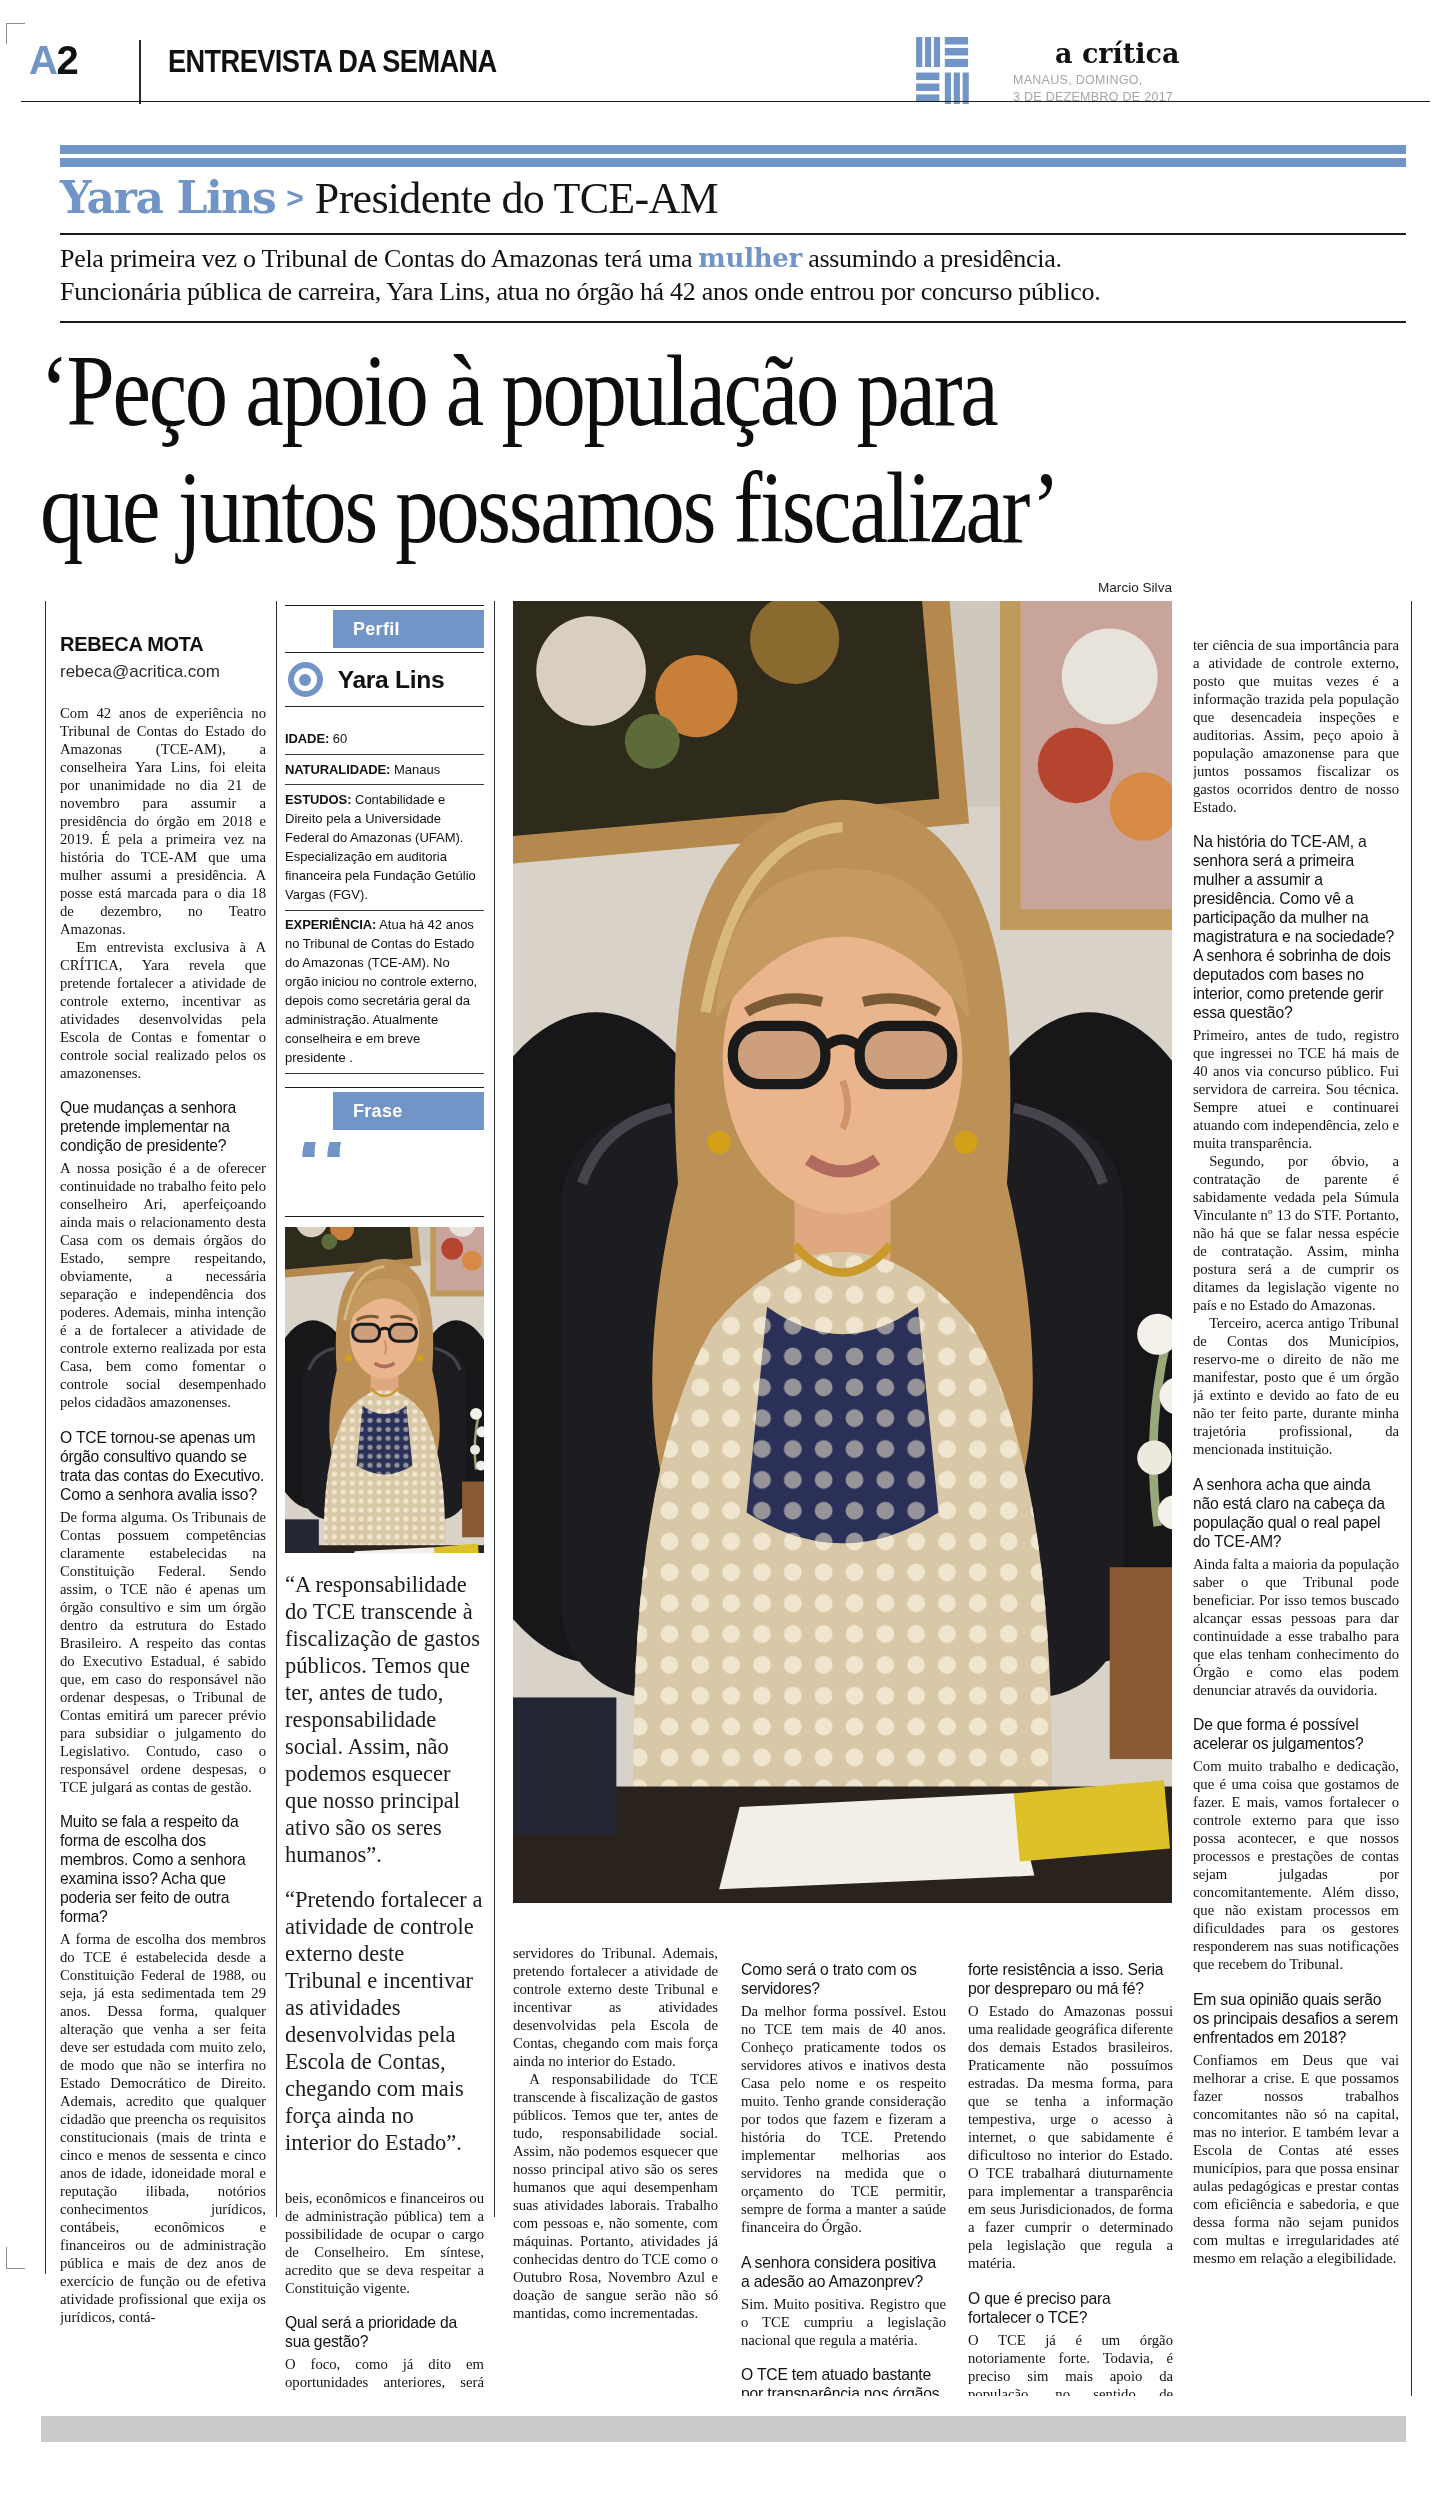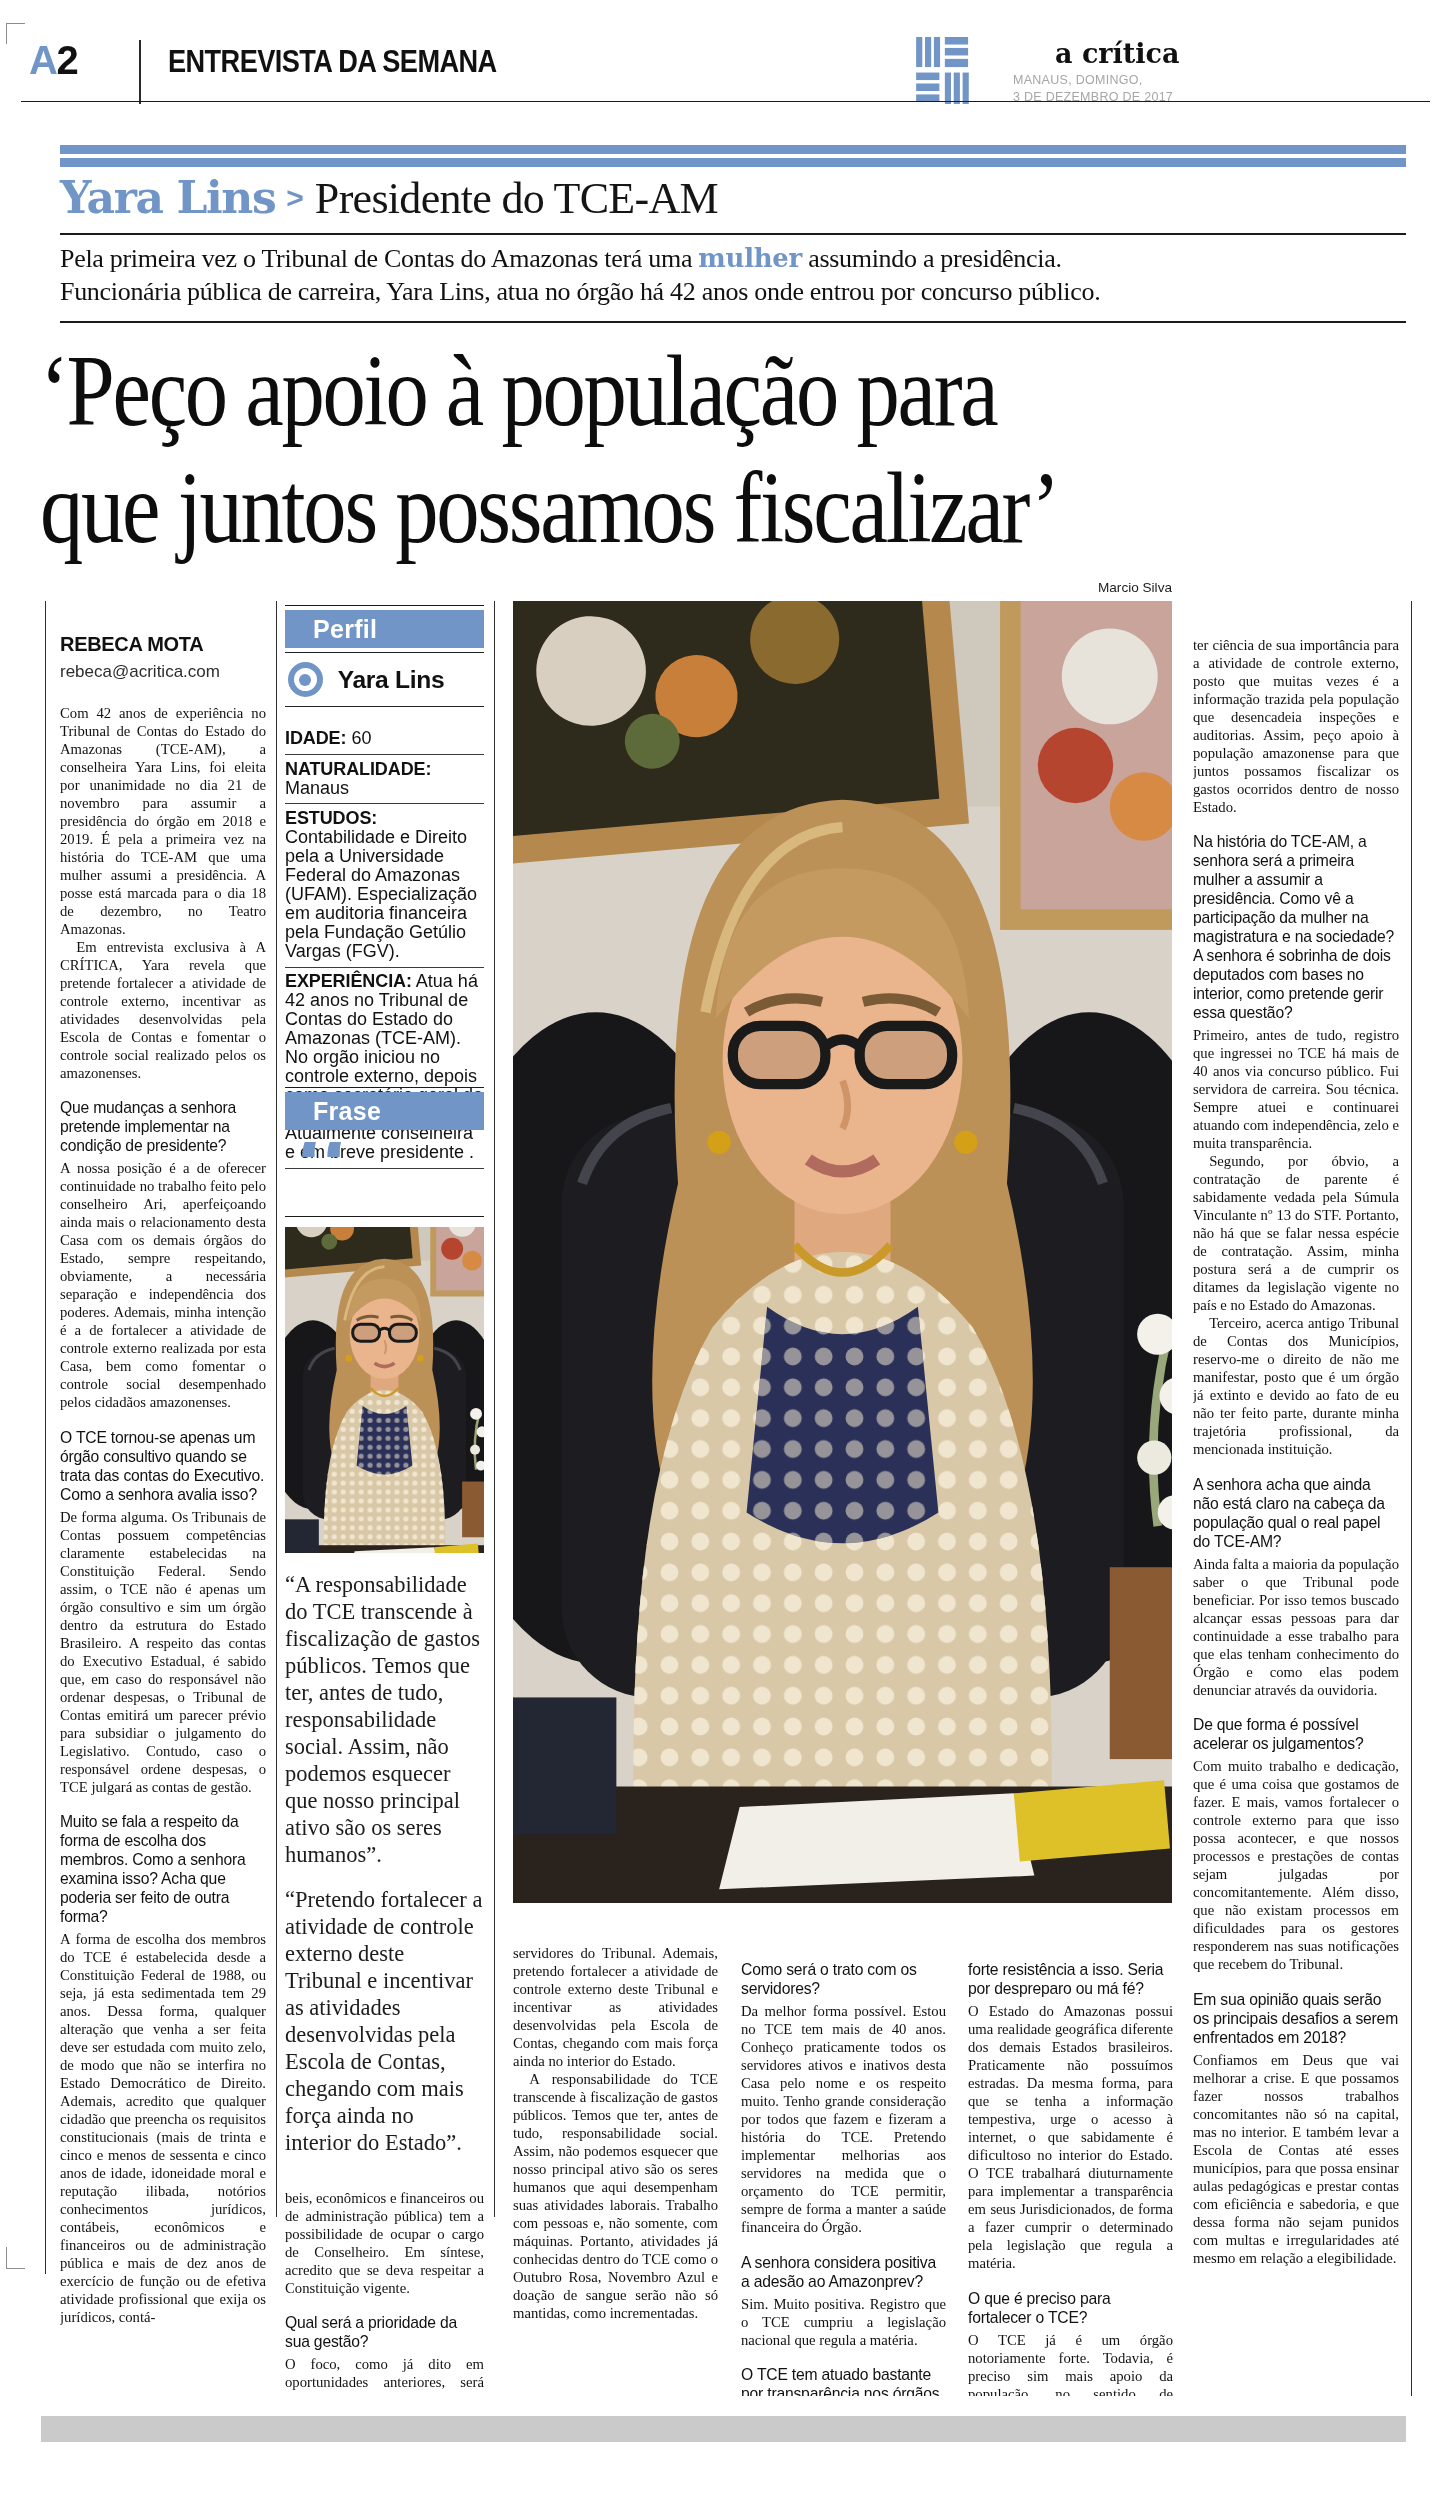--- a/index.html
+++ b/index.html
@@ -38,26 +38,26 @@
   .byline-email{font-family:"Liberation Sans",sans-serif;font-size:17px;color:#2d2d2d;margin-top:5.5px;}
   .blk{margin:0;text-align:justify;}
   .blk[data-kind="p"]{font-family:"Liberation Serif",serif;font-size:14.7px;line-height:18px;}
   .blk[data-kind="p"] + .blk[data-kind="p"]{text-indent:1.1em;}
   .blk[data-kind="q"]{font-family:"Liberation Sans",sans-serif;font-weight:normal;font-size:15.7px;line-height:19px;
                       letter-spacing:-0.2px;text-align:left;margin-top:16.4px;margin-bottom:4.1px;}
 
   
   .sidebox-toprule{background:#1a1a1a;height:1.4px;margin-bottom:3.4px;}
   .sidebox-bar{background:var(--accent);color:#fff;font-family:"Liberation Sans",sans-serif;font-weight:bold;
-               font-size:25px;line-height:38px;height:38px;padding-left:28px;letter-spacing:0.3px;}
+               font-size:18px;line-height:38px;height:38px;padding-left:20px;letter-spacing:0.3px;margin-left:48px;}
   .name-row{display:flex;align-items:center;gap:15px;padding:9.6px 0 8.2px 2.7px;border-top:1.4px solid #222;border-bottom:1.4px solid #222;margin-top:4.1px;}
   .target-icon{width:35px;height:35px;border-radius:50%;border:6.1px solid var(--accent);box-sizing:border-box;position:relative;flex:0 0 auto;}
   .target-icon::after{content:"";position:absolute;left:50%;top:50%;width:12.3px;height:12.3px;margin:-6.1px 0 0 -6.1px;border-radius:50%;background:var(--accent);}
   .person-name{font-family:"Liberation Sans",sans-serif;font-weight:bold;font-size:24.6px;letter-spacing:-0.3px;}
-  .pentry{font-family:"Liberation Sans",sans-serif;font-size:18px;line-height:19px;padding:4.8px 0 5.5px 0;border-bottom:1.4px solid #3a3a3a;text-align:left;}
+  .pentry{font-family:"Liberation Sans",sans-serif;font-size:13px;line-height:19px;padding:4.8px 0 5.5px 0;border-bottom:1.4px solid #3a3a3a;text-align:left;}
   .pentry b{font-weight:bold;letter-spacing:-0.1px;}
 
   
   .quote-mark{font-family:"DejaVu Serif",serif;color:var(--accent);font-size:130px;line-height:68px;height:74px;overflow:hidden;margin:12.3px 0 0 4.1px;}
   .thinrule{background:#1a1a1a;height:1.4px;}
   .frase-quote{font-size:22.5px;line-height:27px;color:#1c1c1c;text-align:left;margin:18px 0 0 0;}
 
   
   .photo-frame{position:absolute;overflow:hidden;background:#d8d2c8;}
   .photo-frame svg{display:block;width:100%;height:100%;}

